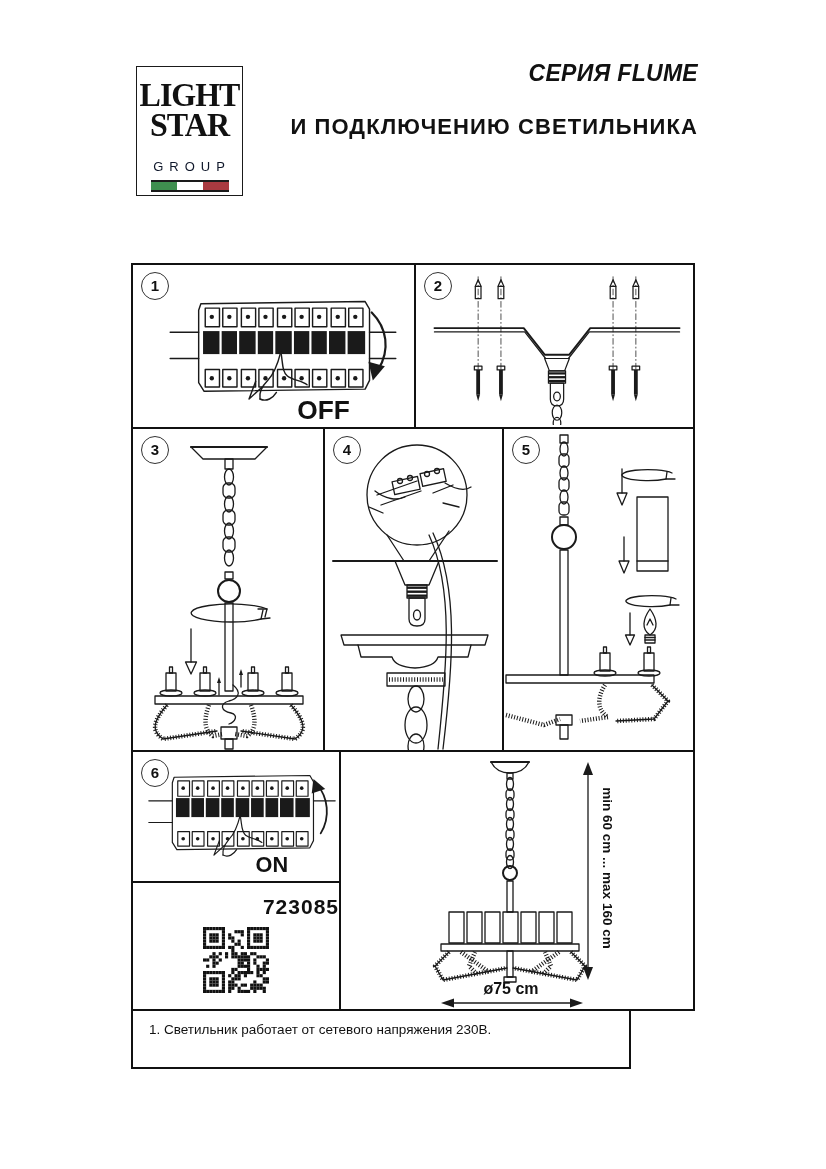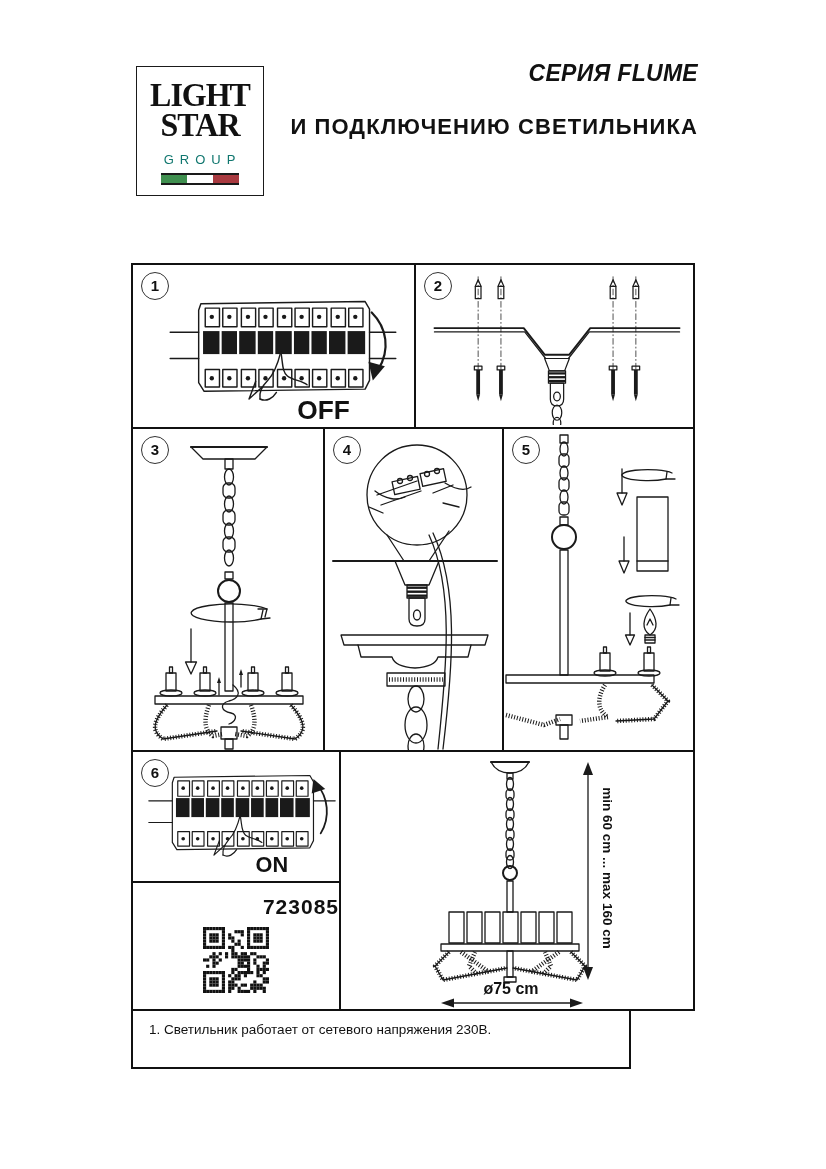--- a/index.html
+++ b/index.html
@@ -1,26 +1,26 @@
 <!DOCTYPE html>
 <html><head>
 <meta charset="utf-8">
 <style>
   html,body{margin:0;padding:0;}
   body{
     width:826px;height:1169px;position:relative;background:#ffffff;
     font-family:"Liberation Sans",sans-serif;color:#111;overflow:hidden;
   }
   
-  .logo-box{position:absolute;left:136px;top:66px;width:128px;height:130px;
+  .logo-box{position:absolute;left:136px;top:66px;width:107px;height:130px;
     border:1.5px solid #1a1a1a;background:#fff;text-align:center;box-sizing:border-box;}
   .logo-word{font-family:"Liberation Serif",serif;font-weight:bold;font-size:32px;
     line-height:30px;letter-spacing:-1px;transform:scaleY(1.05);}
   .logo-word.first{margin-top:12px;}
-  .logo-group{font-size:13px;letter-spacing:6px;text-indent:5px;margin-top:13px;color:#0f766e;}
+  .logo-group{font-size:13px;letter-spacing:6px;text-indent:5px;margin-top:20px;color:#0f172a;}
   .logo-flag{width:78px;height:8px;margin:6px auto 0 auto;
     border-top:2px solid #1a1a1a;border-bottom:2px solid #1a1a1a;display:flex;}
   .logo-flag .seg{flex:1;height:100%;}
   
   .header-text{position:absolute;right:128px;top:58px;text-align:right;}
   .brand-line{font-size:23px;font-weight:bold;line-height:30px;letter-spacing:.3px;font-style:italic;}
   .title-block{margin-top:25px;}
   .title-line{font-size:22px;font-weight:bold;line-height:27px;letter-spacing:1.1px;}
   
   .cell{position:absolute;border:2px solid #111;background:#fff;box-sizing:border-box;}

